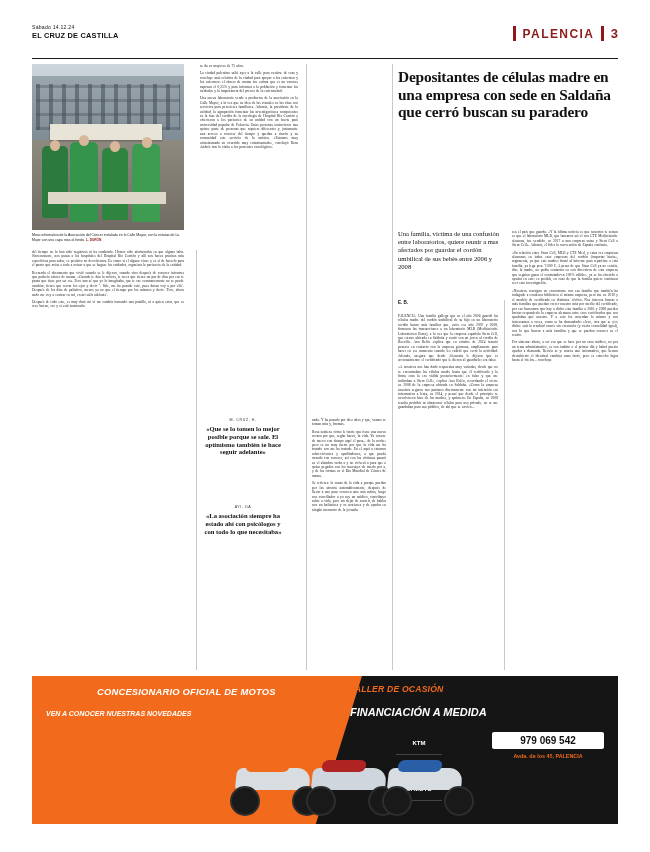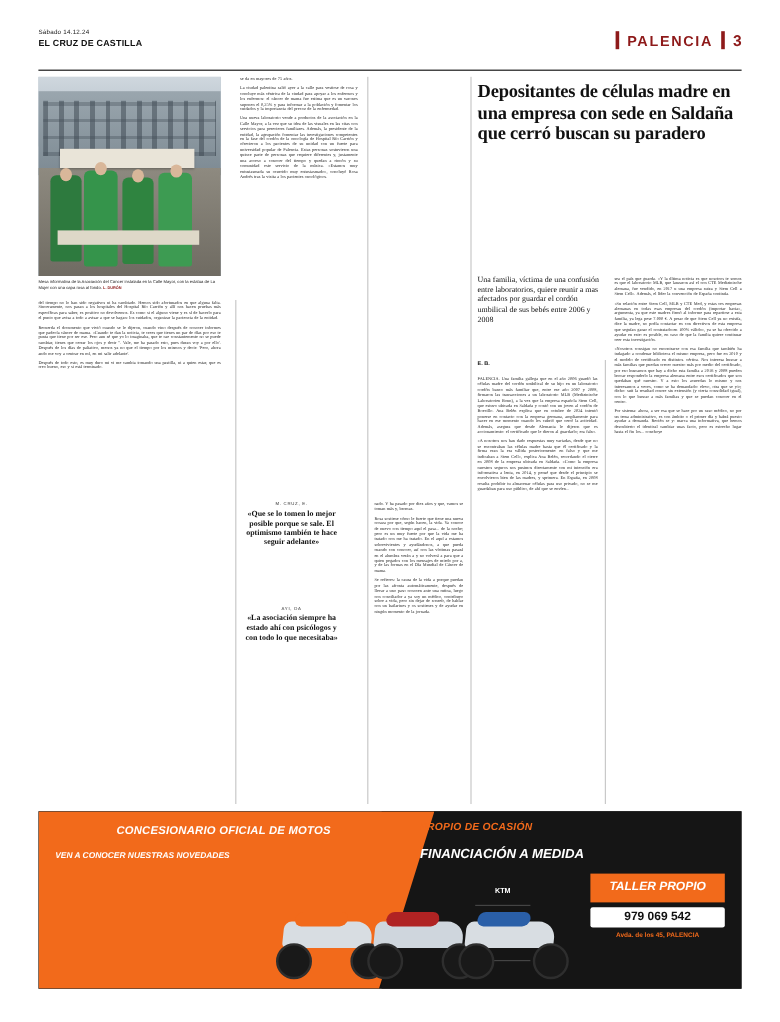--- a/index.html
+++ b/index.html
@@ -489,21 +489,21 @@
     <p>Por sistema: ahora, a ser esa que se hace por un caso médico, no por un tema administrativo, es con ámbito o el primer día y habrá puesto ayudar a demanda. Recién se y: marca una informativa, que hemos descubierto el identical cambiar unas facto, pero es estrecho lugar hasta el fin los... conchoye</p>
   </div>
 
   <div class="ad">
     <div class="ad-dark-right"></div>
     <div class="ad-orange-left"></div>
 
     <div class="ad-title">CONCESIONARIO OFICIAL DE MOTOS</div>
     <div class="ad-sub">VEN A CONOCER NUESTRAS NOVEDADES</div>
 
-    <div class="ad-mid-title">PROPIO DE OCASIÓN</div>
+    <div class="ad-mid-title">TALLER DE OCASIÓN</div>
     <div class="ad-mid-sub">FINANCIACIÓN A MEDIDA</div>
 
 
     <div class="ad-brands">
       <div>KTM</div>
       <div>KYMCO</div>
       <div>CFMOTO</div>
     </div>
 
     <div class="ad-bike" style="left:196px;">
@@ -519,19 +519,18 @@
       <div class="bike-wheel r"></div>
     </div>
     <div class="ad-bike" style="left:348px;">
       <div class="bike-body"></div>
       <div class="bike-accent blue"></div>
       <div class="bike-wheel l"></div>
       <div class="bike-wheel r"></div>
     </div>
 
     <div class="ad-taller">
-      <div class="taller-box">TALLER PROPIO</div>
       <div class="ad-phone">979 069 542</div>
       <div class="ad-address">Avda. de los 45, PALENCIA</div>
     </div>
   </div>
 
 </div>
 
 </body></html>

